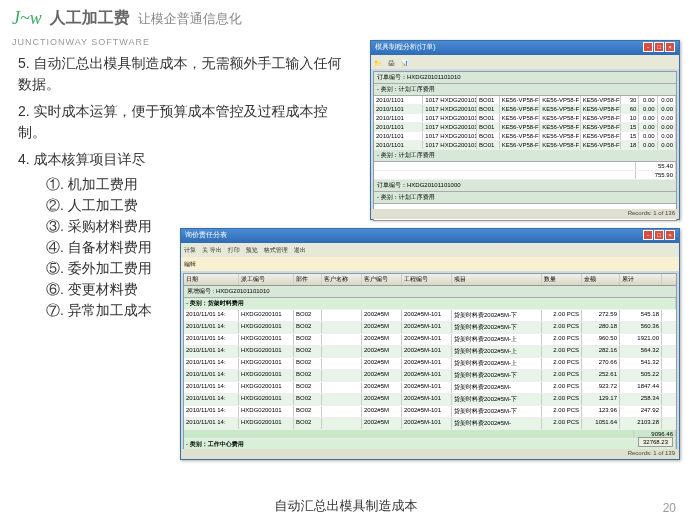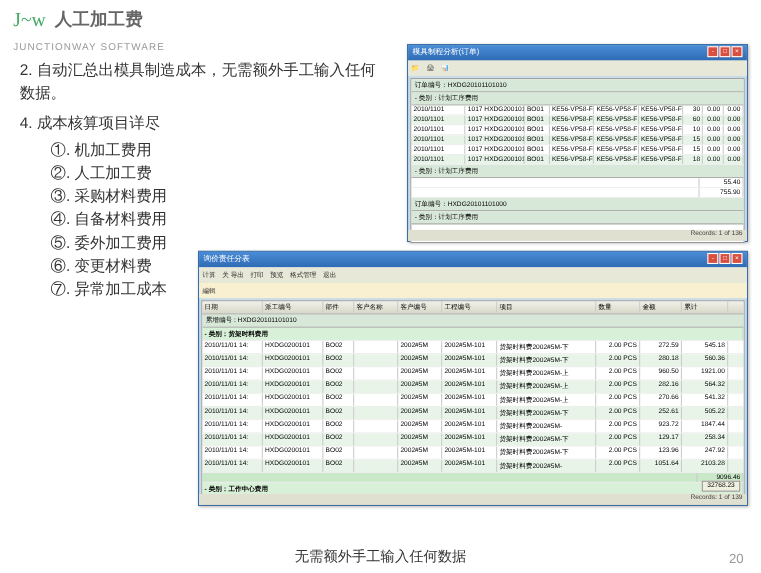--- a/index.html
+++ b/index.html
@@ -1,18 +1,18 @@
 <!DOCTYPE html>
 <html><head>
 <meta charset="utf-8">
 <style>
 * { margin: 0; padding: 0; box-sizing: border-box; }
 body { width: 692px; height: 521px; font-family: "Microsoft YaHei", sans-serif; background: #fff; position: relative; overflow: hidden; }
 .header { padding: 8px 12px; display: flex; align-items: center; gap: 8px; }
-.logo { font-family: cursive; font-size: 18px; color: #4a6; }
+.logo { font-family: cursive; font-size: 18px; color: #4a6; font-style: italic; }
 .brand { font-size: 16px; font-weight: bold; color: #666; }
 .tagline { font-size: 13px; color: #888; }
 .subbrand { font-size: 9px; color: #999; letter-spacing: 1px; padding-left: 12px; }
 .content { padding: 0 18px; }
 .title { font-size: 26px; font-weight: bold; color: #333; margin: 4px 0 10px; }
 .point { font-size: 14px; color: #333; margin: 6px 0; line-height: 1.5; max-width: 330px; }
 .sublist { margin-left: 28px; }
 .subitem { font-size: 14px; color: #333; margin: 3px 0; }
 .footer { position: absolute; bottom: 6px; width: 100%; text-align: center; font-size: 13px; color: #333; }
 .pagenum { position: absolute; bottom: 6px; right: 16px; font-size: 12px; color: #999; }
@@ -36,25 +36,27 @@
 .sectlbl { background: #d8e8d8; font-size: 6px; padding: 1px 3px; border-bottom: 1px solid #aaa; }
 .statusbar { position: absolute; bottom: 0; left: 0; right: 0; height: 10px; background: #e0e0d0; font-size: 6px; text-align: right; padding: 1px 4px; color: #444; }
 .totalbox { position: absolute; right: 6px; background: #f0f0e0; border: 1px solid #999; font-size: 6px; padding: 1px 4px; }
 </style>
 </head>
 <body>
 
 <div class="header">
   <span class="logo">J~w</span>
   <span class="brand">人工加工费</span>
+  <span class="tagline">让模企普通信息化</span>
 </div>
 <div class="subbrand">JUNCTIONWAY SOFTWARE</div>
 
 <div class="content">
-  <div class="point">2. 自动汇总出模具制造成本，无需额外手工输入任何数据。</div>
+  <div class="point">5. 自动汇总出模具制造成本，无需额外手工输入任何数据。</div>
+  <div class="point">2. 实时成本运算，便于预算成本管控及过程成本控制。</div>
   <div class="point">4. 成本核算项目详尽</div>
   <div class="sublist">
     <div class="subitem">①. 机加工费用</div>
     <div class="subitem">②. 人工加工费</div>
     <div class="subitem">③. 采购材料费用</div>
     <div class="subitem">④. 自备材料费用</div>
     <div class="subitem">⑤. 委外加工费用</div>
     <div class="subitem">⑥. 变更材料费</div>
     <div class="subitem">⑦. 异常加工成本</div>
   </div>
@@ -335,14 +337,14 @@
           <div class="num" style="width: 38px;">1.00</div>
           <div class="num" style="width: 42px;">0.00</div>
         </div>
       </div>
 
   </div>
   <div class="totalbox" style="bottom:12px">32768.23</div>
   <div class="statusbar">Records: 1 of 139</div>
 </div>
 
-<div class="footer">无需额外手工输入任何数据</div>
+<div class="footer">自动汇总出模具制造成本</div>
 <div class="pagenum">20</div>
 
 </body></html>

